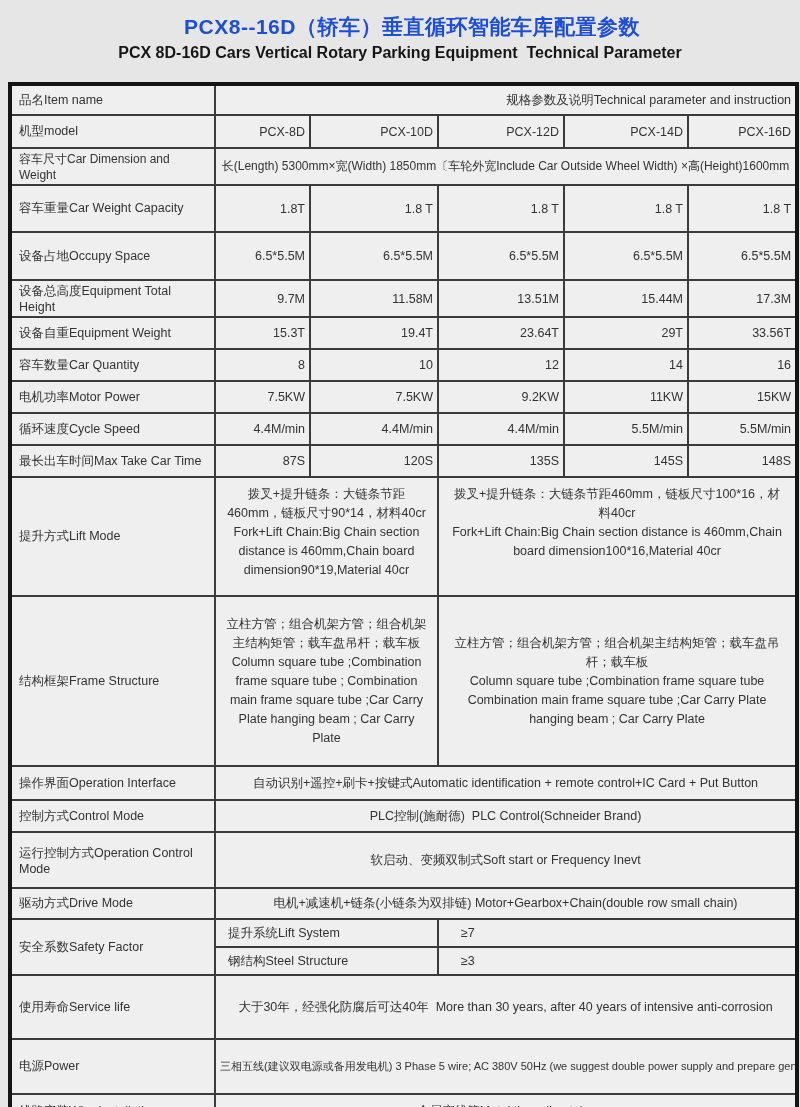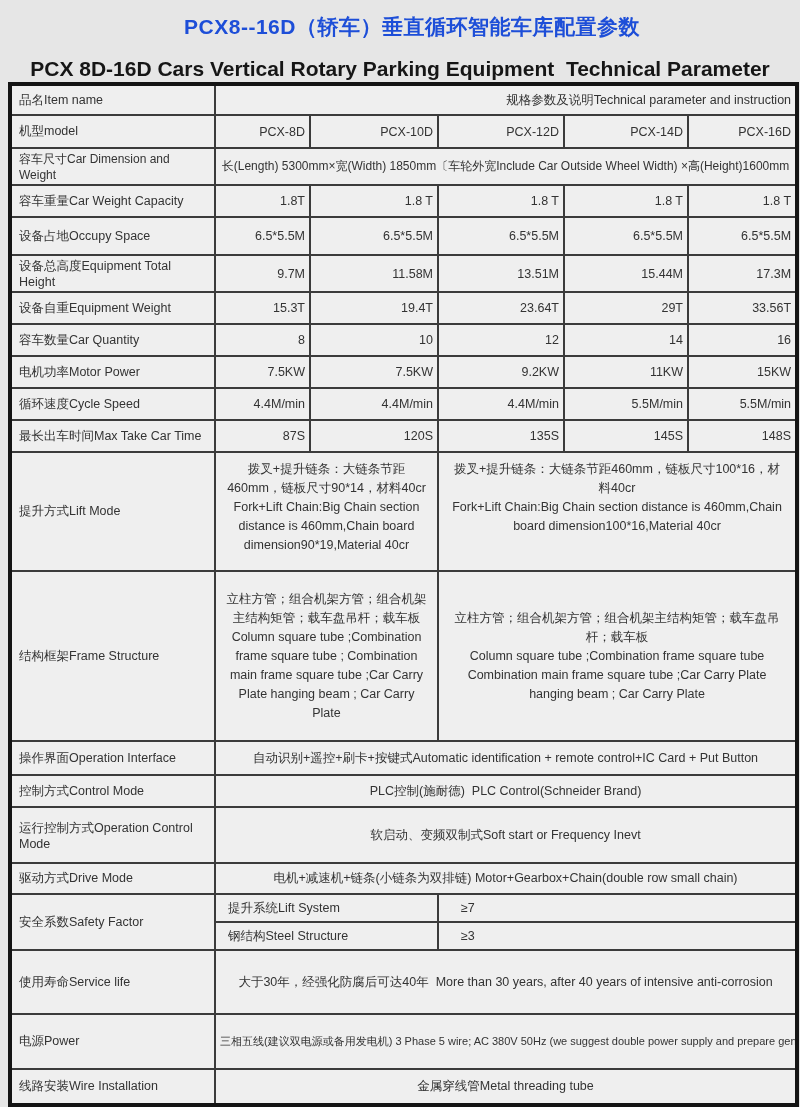--- a/index.html
+++ b/index.html
@@ -5,21 +5,21 @@
   html,body{margin:0;padding:0;}
   body{
     width:800px;height:1107px;
     background:#e6e6e6;
     font-family:"Liberation Sans","DejaVu Sans",sans-serif;
     color:#3a3a3a;
     overflow:hidden;
   }
   .title-block{ text-align:center; padding-top:13px; height:82px; box-sizing:border-box;}
   .title-zh{ font-size:21px; font-weight:bold; color:#1d4ed8; letter-spacing:.5px; white-space:pre;padding-left:24px;}
-  .title-en{ font-size:21px; font-weight:bold; color:#161616; margin-top:16px; white-space:pre;}
+  .title-en{ font-size:16px; font-weight:bold; color:#161616; margin-top:3px; white-space:pre;}
 
   table.spec{
     table-layout:fixed;
     border-collapse:collapse;
     width:787px;
     margin:0 0 0 8px;
     background:#be185d;
     border:4px solid #141414;
   }
   td{
@@ -70,29 +70,29 @@
       <td class="val">PCX-8D</td>
       <td class="val">PCX-10D</td>
       <td class="val">PCX-12D</td>
       <td class="val">PCX-14D</td>
       <td class="val">PCX-16D</td>
     </tr>
     <tr style="height:31px">
       <td class="lbl fs12">容车尺寸Car Dimension and Weight</td>
       <td class="line fs12" colspan="5">长(Length) 5300mm×宽(Width) 1850mm〔车轮外宽Include Car Outside Wheel Width) ×高(Height)1600mm</td>
     </tr>
-    <tr style="height:32px">
+    <tr style="height:47px">
       <td class="lbl">容车重量Car Weight Capacity</td>
       <td class="val">1.8T</td>
       <td class="val">1.8 T</td>
       <td class="val">1.8 T</td>
       <td class="val">1.8 T</td>
       <td class="val">1.8 T</td>
     </tr>
-    <tr style="height:38px">
+    <tr style="height:48px">
       <td class="lbl">设备占地Occupy Space</td>
       <td class="val">6.5*5.5M</td>
       <td class="val">6.5*5.5M</td>
       <td class="val">6.5*5.5M</td>
       <td class="val">6.5*5.5M</td>
       <td class="val">6.5*5.5M</td>
     </tr>
     <tr style="height:31px">
       <td class="lbl">设备总高度Equipment Total Height</td>
       <td class="val">9.7M</td>

